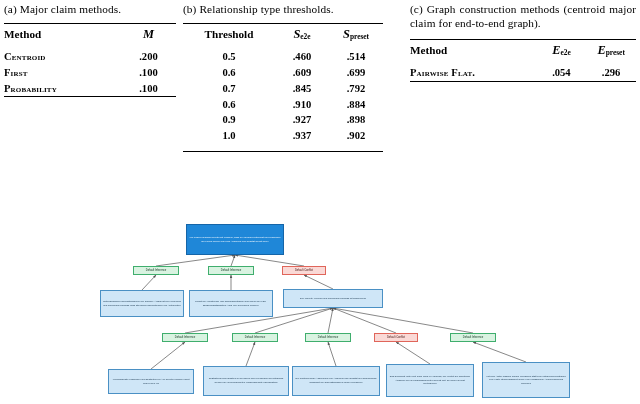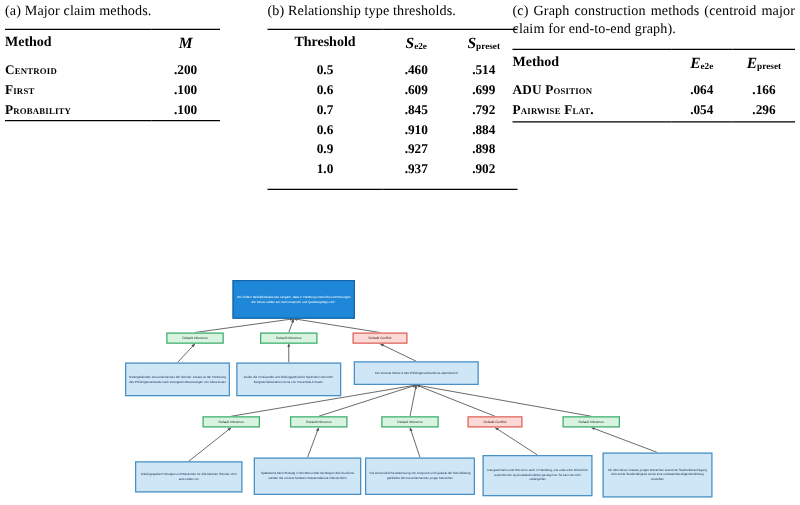--- a/index.html
+++ b/index.html
@@ -121,21 +121,21 @@
             <td class="num">.100</td>
           </tr>
           <tr class="rule-bot">
             <td class="sc">Probability</td>
             <td class="num">.100</td>
           </tr>
         </tbody>
       </table>
     </div>
 
-    <div class="tblock" style="left:183px; top:2px; width:200px;margin-left:31px;">
+    <div class="tblock" style="left:183px; top:2px; width:200px;">
       <div class="caption">(b) Relationship type thresholds.</div>
       <div style="height:7px"></div>
       <table class="sci">
         <tbody>
           <tr class="hdr rule-top rule-mid">
             <td class="num" style="width:46%">Threshold</td>
             <td class="num" style="width:27%">
               <span class="mathcal">S</span><span class="sub">e2e</span>
             </td>
             <td class="num" style="width:27%">
@@ -192,25 +192,20 @@
             <td class="num" style="width:22%">
               <span class="mathcal">E</span><span class="sub">e2e</span>
             </td>
             <td class="num" style="width:22%">
               <span class="mathcal">E</span><span class="sub">preset</span>
             </td>
           </tr>
           <tr class="spacer-row">
               <td colspan="3"></td>
             </tr>
-          <tr>
-            <td class="sc">ADU Position</td>
-            <td class="num">.064</td>
-            <td class="num">.166</td>
-          </tr>
           <tr class="rule-bot">
             <td class="sc">Pairwise Flat.</td>
             <td class="num">.054</td>
             <td class="num">.296</td>
           </tr>
         </tbody>
       </table>
     </div>
 
   </div>

